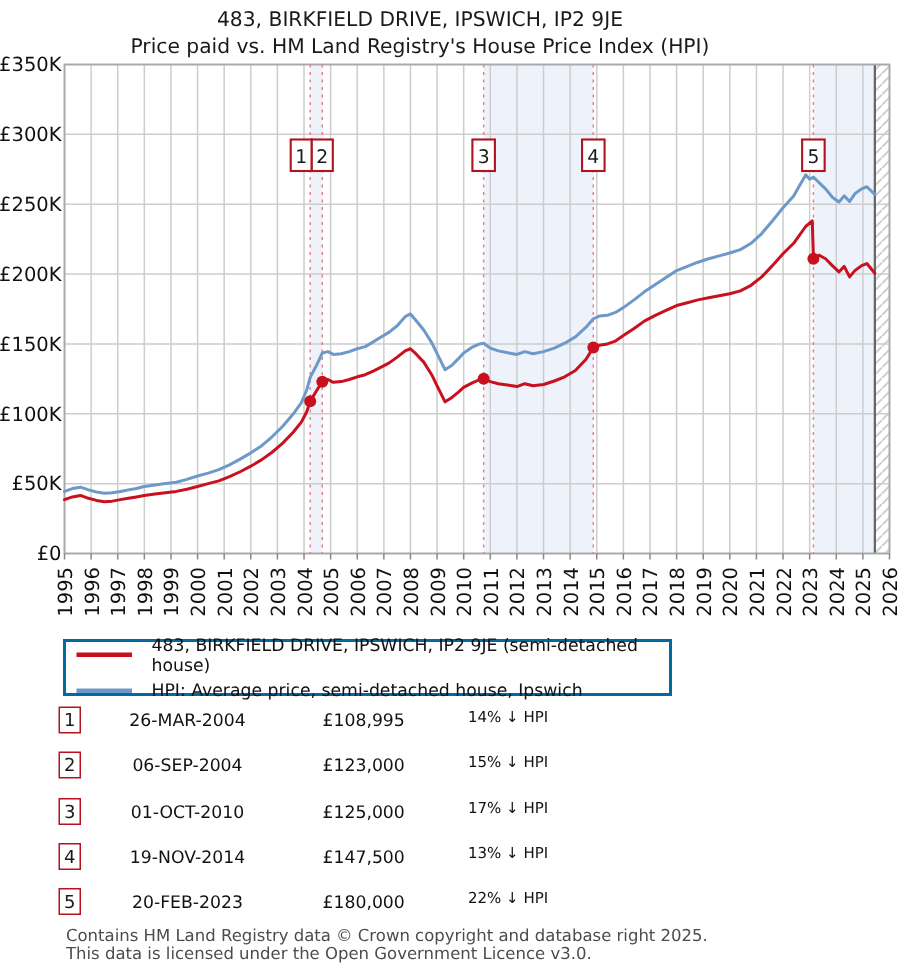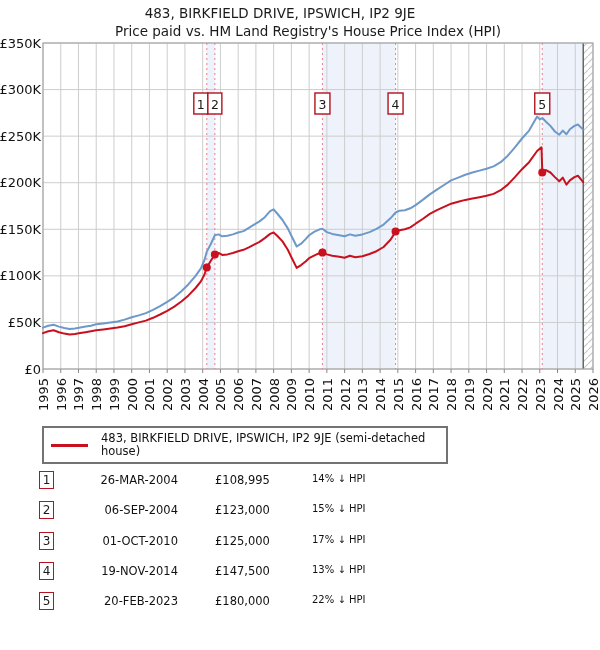--- a/index.html
+++ b/index.html
@@ -2,38 +2,38 @@
 <html><head>
 <meta charset="utf-8">
 <style>
   html,body{margin:0;padding:0;}
   body{
     width:600px;height:650px;position:relative;overflow:hidden;background:#fff;
     font-family:"DejaVu Sans","Liberation Sans",sans-serif;
   }
   .title{position:absolute;left:0;width:560px;text-align:center;color:#1a1a1a;}
   .t1{top:5px;font-size:13.5px;}
-  .t2{top:23px;font-size:13.5px;padding-left:28px;}
+  .t2{top:23px;font-size:13.5px;}
   #chart-svg{position:absolute;left:0;top:0;}
   #chart-svg text{font-family:"DejaVu Sans","Liberation Sans",sans-serif;}
   .legend{
     position:absolute;left:42px;top:426px;width:406px;height:38px;box-sizing:border-box;
-    border:2px solid #737373;background:#fff;display:flex;flex-direction:column;
+    border:2px solid #0369a1;background:#fff;display:flex;flex-direction:column;
     justify-content:center;gap:4px;
   }
   .legend-row{display:flex;align-items:center;font-size:11.5px;color:#111;line-height:13px;}
   .legend-swatch{width:37px;height:3px;margin:0 13px 0 7px;flex:none;}
   .sales-table{position:absolute;left:39px;top:471px;width:440px;}
   .sale-row{position:relative;height:30.3px;}
   .sale-badge{
     position:absolute;left:0;top:0;width:13px;height:16px;border:1.5px solid #b51322;
     background:#fff;color:#1a1a1a;font-size:12px;display:flex;align-items:center;
     justify-content:center;
   }
-  .sale-date{position:absolute;left:33px;top:2px;width:106px;text-align:right;font-size:11.5px;color:#111;}
+  .sale-date{position:absolute;left:33px;top:2px;width:106px;text-align:center;font-size:11.5px;color:#111;}
   .sale-price{position:absolute;left:176px;top:2px;font-size:11.5px;color:#111;}
   .sale-hpi{position:absolute;left:273px;top:2px;font-size:10px;color:#111;}
   .footer{position:absolute;left:44px;top:618px;font-size:11px;line-height:11.6px;color:#4c4c4c;}
 </style>
 </head>
 <body>
 
 <div class="title t1">483, BIRKFIELD DRIVE, IPSWICH, IP2 9JE</div>
 <div class="title t2">Price paid vs. HM Land Registry's House Price Index (HPI)</div>
 
@@ -189,20 +189,24 @@
     <text x="395.55000000000166" y="108.5" text-anchor="middle" font-size="12.5" fill="#1a1a1a">4</text>
     <rect x="534.7580645161308" y="93" width="15" height="21" fill="#fff" stroke="#b0121f" stroke-width="1.4"></rect>
     <text x="542.2580645161308" y="108.5" text-anchor="middle" font-size="12.5" fill="#1a1a1a">5</text>
   </svg>
 
 <div class="legend">
   <div class="legend-row">
     <span class="legend-swatch" style="background: rgb(200, 16, 30);"></span>
     <span>483, BIRKFIELD DRIVE, IPSWICH, IP2 9JE (semi-detached house)</span>
   </div>
+  <div class="legend-row">
+    <span class="legend-swatch" style="background: rgb(109, 153, 201);"></span>
+    <span>HPI: Average price, semi-detached house, Ipswich</span>
+  </div>
 </div>
 
 <div class="sales-table">
   <div class="sale-row">
     <span class="sale-badge">1</span>
     <span class="sale-date">26-MAR-2004</span>
     <span class="sale-price">£108,995</span>
     <span class="sale-hpi">14% ↓ HPI</span>
   </div>
   <div class="sale-row">
@@ -225,13 +229,15 @@
   </div>
   <div class="sale-row">
     <span class="sale-badge">5</span>
     <span class="sale-date">20-FEB-2023</span>
     <span class="sale-price">£180,000</span>
     <span class="sale-hpi">22% ↓ HPI</span>
   </div>
 </div>
 
 <div class="footer">
+  <div>Contains HM Land Registry data © Crown copyright and database right 2025.</div>
+  <div>This data is licensed under the Open Government Licence v3.0.</div>
 </div>
 
 </body></html>

